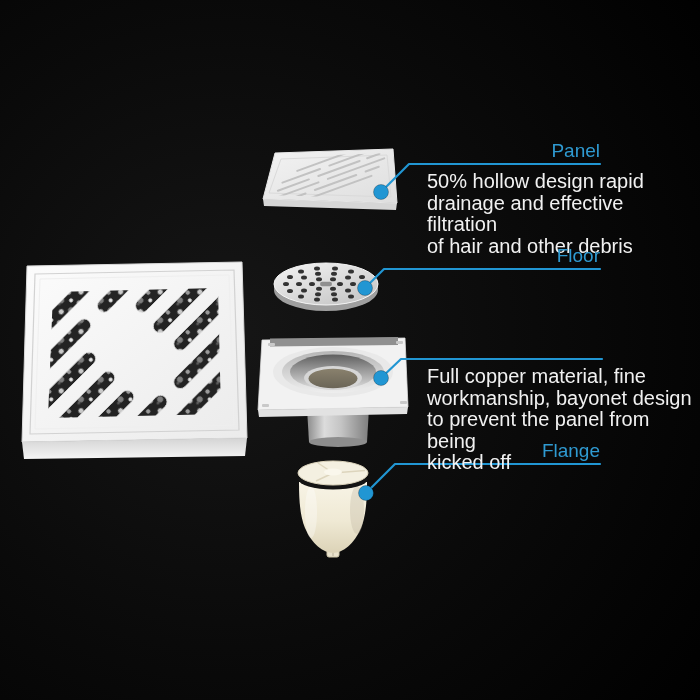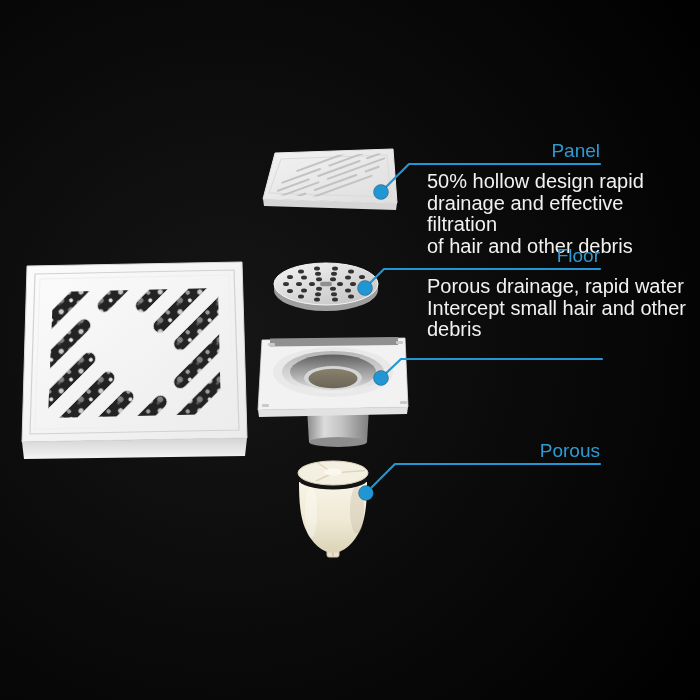--- a/index.html
+++ b/index.html
@@ -249,20 +249,21 @@
     <circle class="marker-dot" cx="381" cy="378" r="7.5"></circle>
     <circle class="marker-dot" cx="366" cy="493" r="7.5"></circle>
   </svg>
 
   <div class="section-label lbl-1">Panel</div>
   <div class="section-desc desc-1">50% hollow design rapid
 drainage and effective filtration
 of hair and other debris</div>
 
   <div class="section-label lbl-2">Floor</div>
-  <div class="section-desc desc-2">Porous drainage, rapid water
-Intercept small hair and other
-debris</div>
-
-
-  <div class="section-label lbl-4">Porous</div>
+
+  <div class="section-desc desc-3">Full copper material, fine
+workmanship, bayonet design
+to prevent the panel from being
+kicked off</div>
+
+  <div class="section-label lbl-4">Flange</div>
 
 </div>
 
 </body></html>

